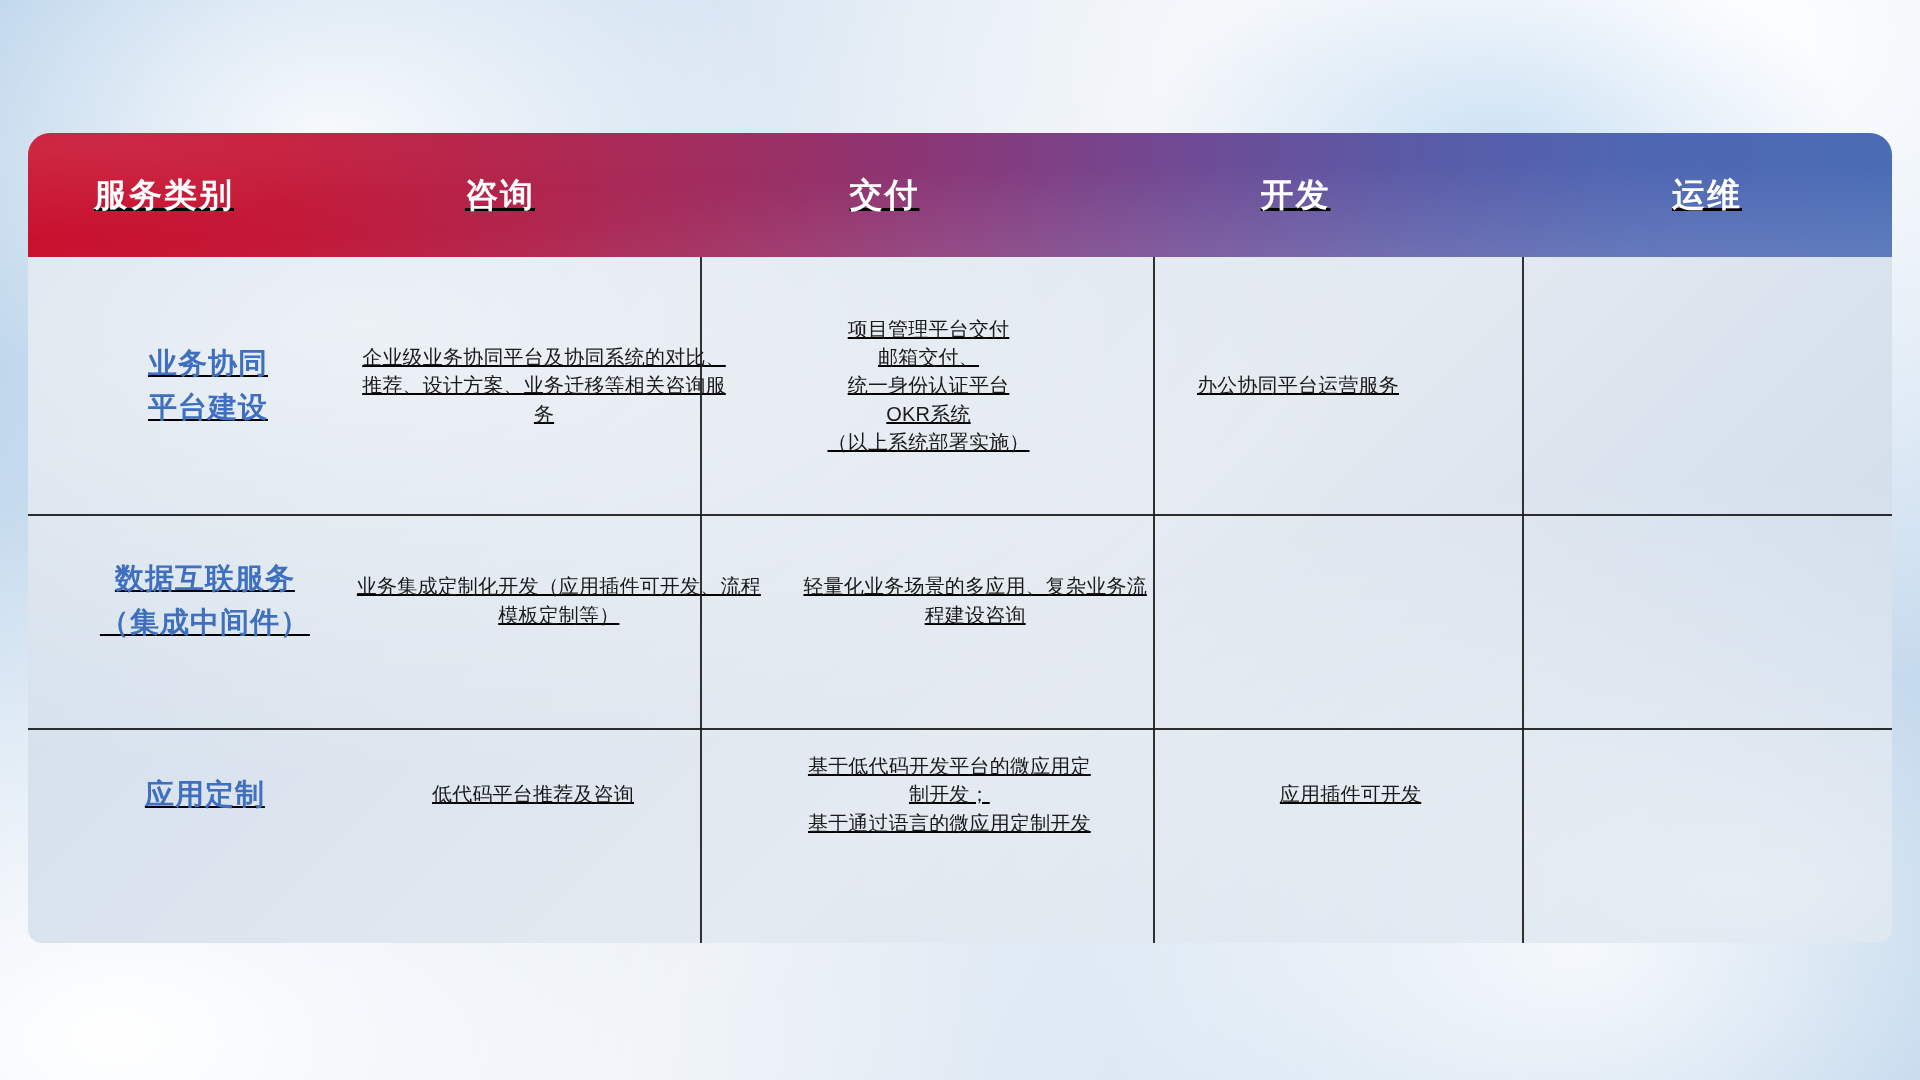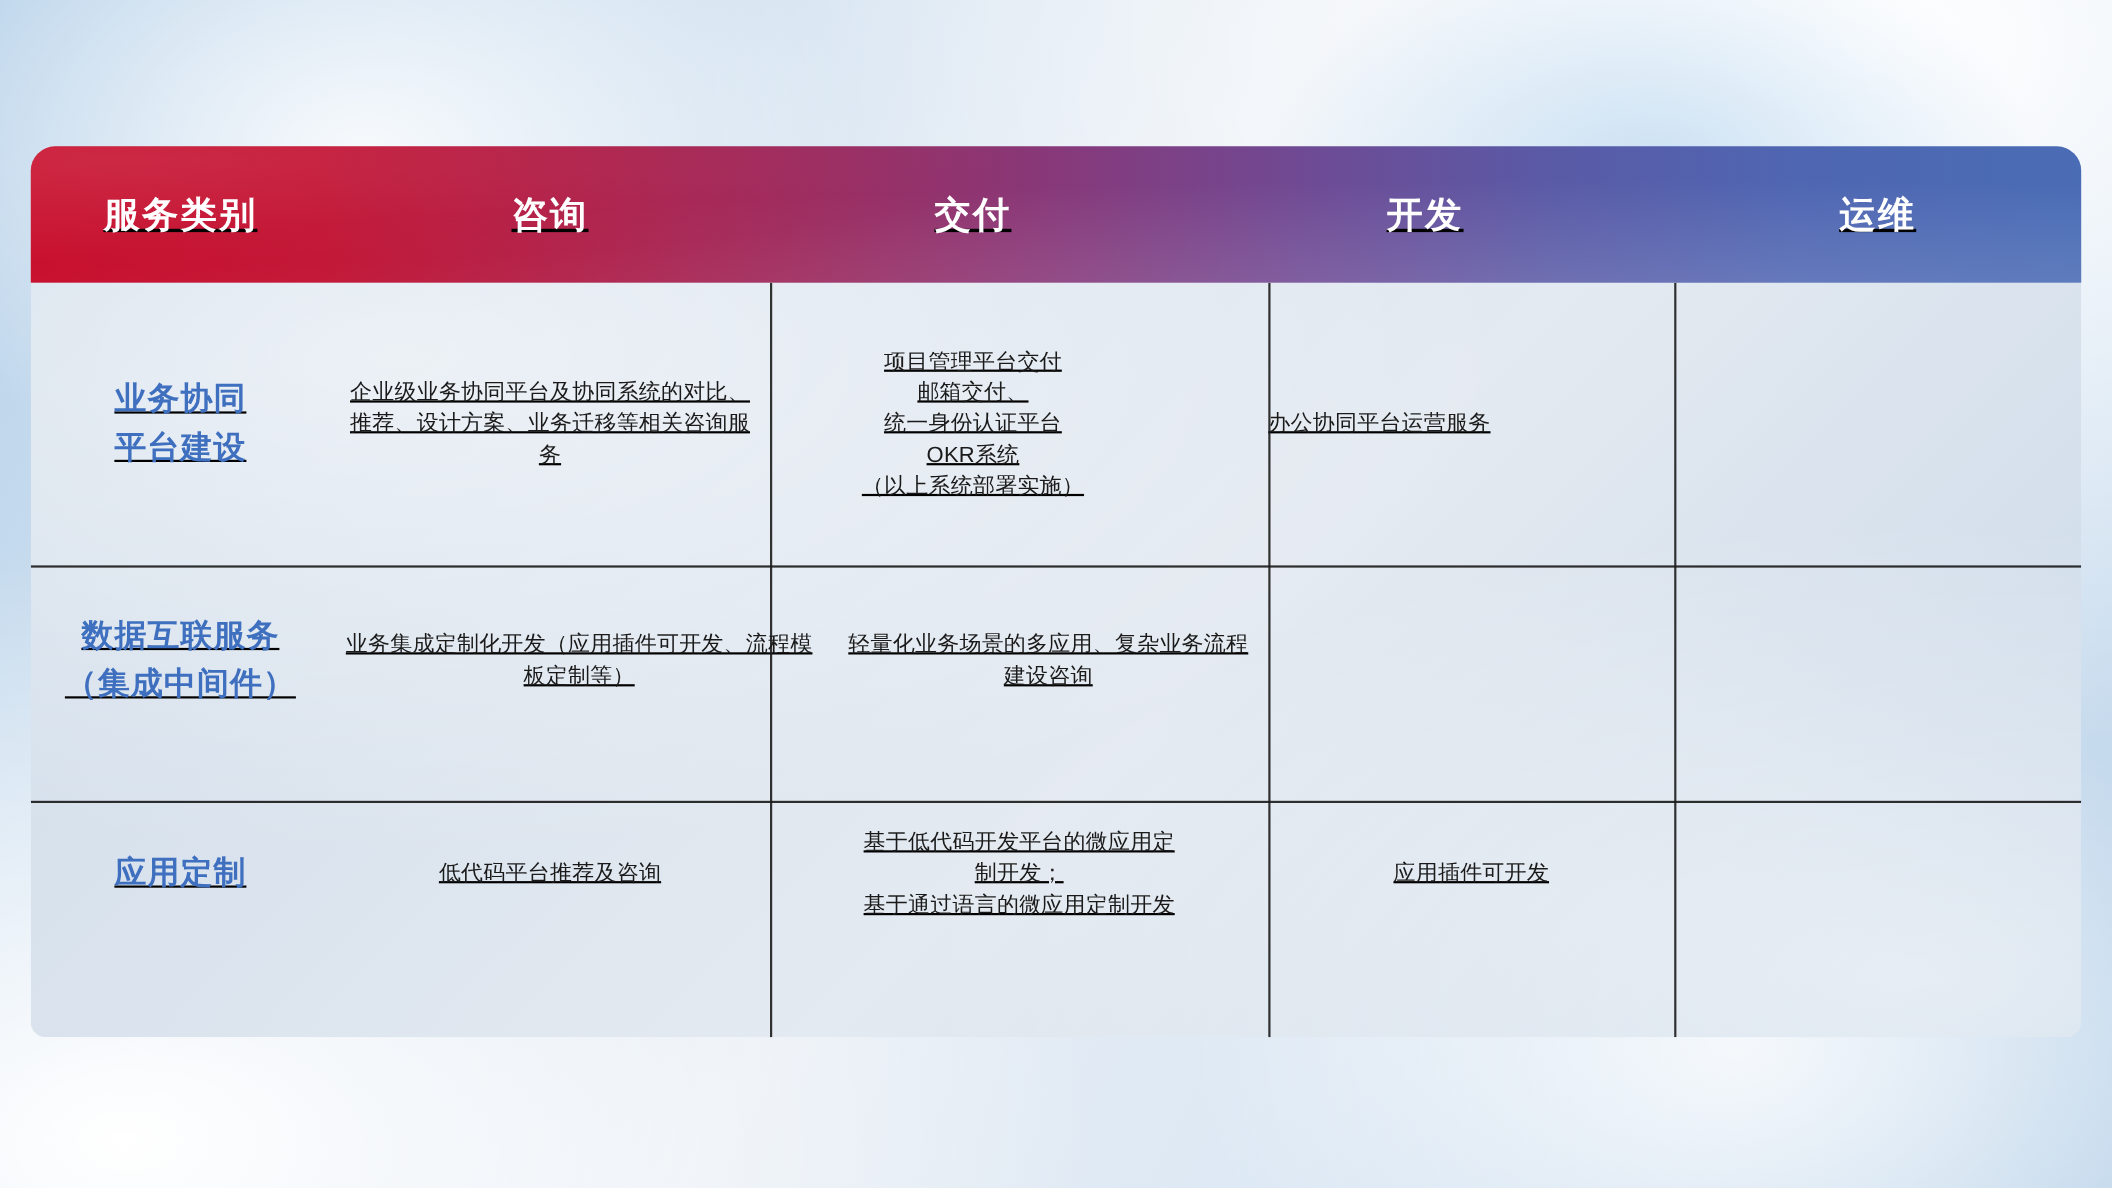--- a/index.html
+++ b/index.html
@@ -140,20 +140,21 @@
     font-size: 20px;
     line-height: 1.42;
     letter-spacing: 0.2px;
   }
   .cell-cat {
     color: #3f6fbf;
     font-weight: 700;
     font-size: 29px;
     line-height: 1.5;
     letter-spacing: 1px;
+    margin-left: 44px;
   }
   
   .full-vdiv {
     position: absolute;
     top: 0;
     bottom: 0;
     width: 2px;
     background: #1c1c1c;
     opacity: 0.9;
     z-index: 3;

